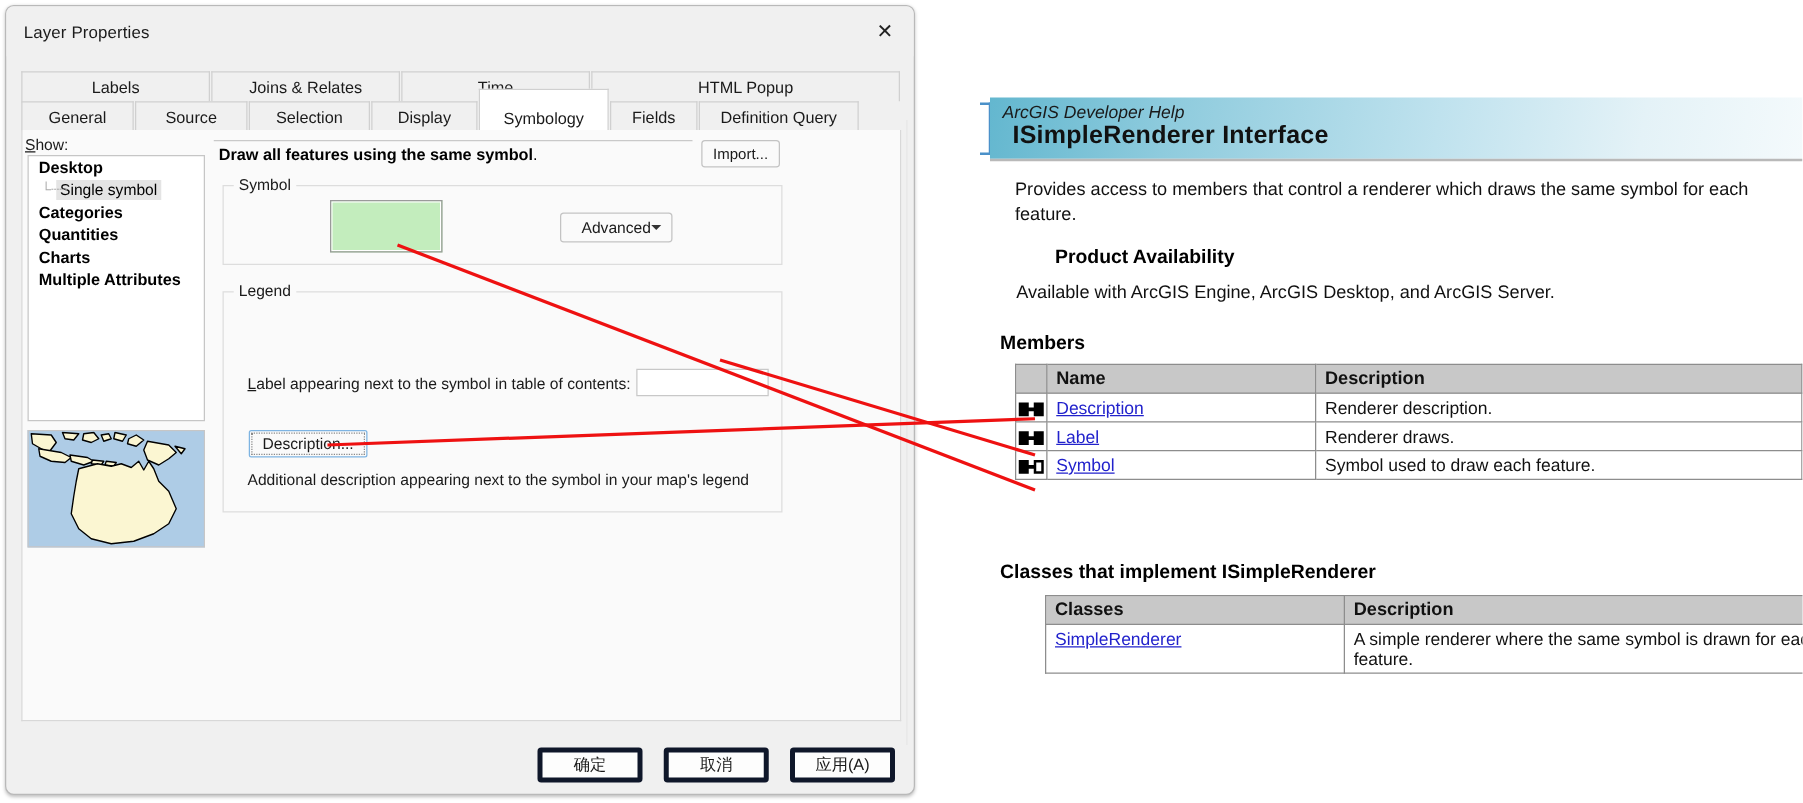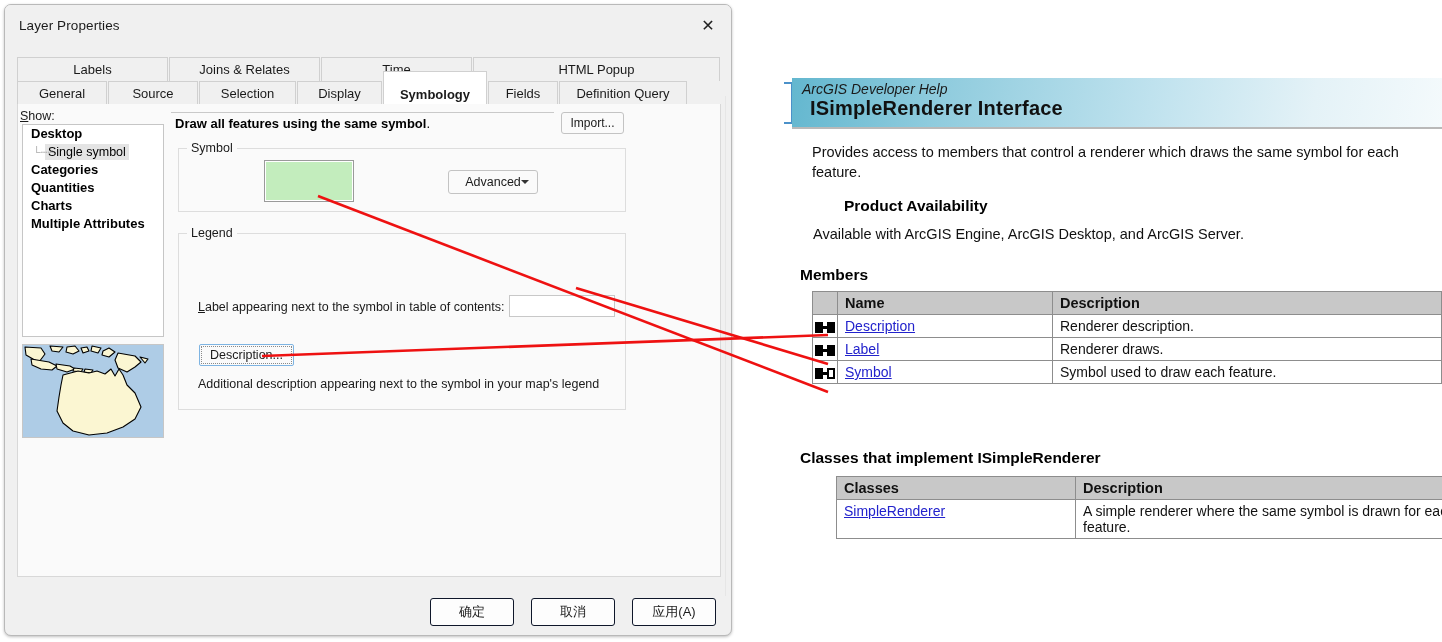--- a/index.html
+++ b/index.html
@@ -57,21 +57,21 @@
     height:24px;
   }
   .tab + .tab{margin-left:1px;}
   .tab.active{
     background:#ffffff;
     border-color:#d0d0d0;
     height:34px;
     margin-top:-10px;
     align-items:flex-end;
     padding-bottom:3px;
-    font-weight:700;
+    font-weight:400;
   }
 
   
   #content{
     position:absolute;left:12px;top:99px;width:704px;height:473px;
     background:#fafafa;
     border:1px solid #d8d8d8;
     border-top:none;
     box-sizing:border-box;
   }
@@ -177,21 +177,21 @@
     display:flex;align-items:center;justify-content:center;cursor:pointer;
   }
   #desc-hint{
     position:absolute;left:19px;top:143px;font-size:12.5px;color:#1a1a1a;
     white-space:nowrap;
   }
 
   
   .footer-btn{
     position:absolute;top:593px;width:84px;height:28px;
-    background:#fdfdfd;border:1px solid #0f172a;border-radius:3px;
+    background:#fdfdfd;border:4px solid #0f172a;border-radius:3px;
     box-sizing:border-box;font-size:13px;color:#1a1a1a;
     display:flex;align-items:center;justify-content:center;cursor:pointer;
   }
   #btn-ok{left:425px;}
   #btn-cancel{left:526px;}
   #btn-apply{left:627px;}
 
   #vline{
     position:absolute;left:725px;top:96px;width:1px;height:500px;
     background:#e6e6e6;

